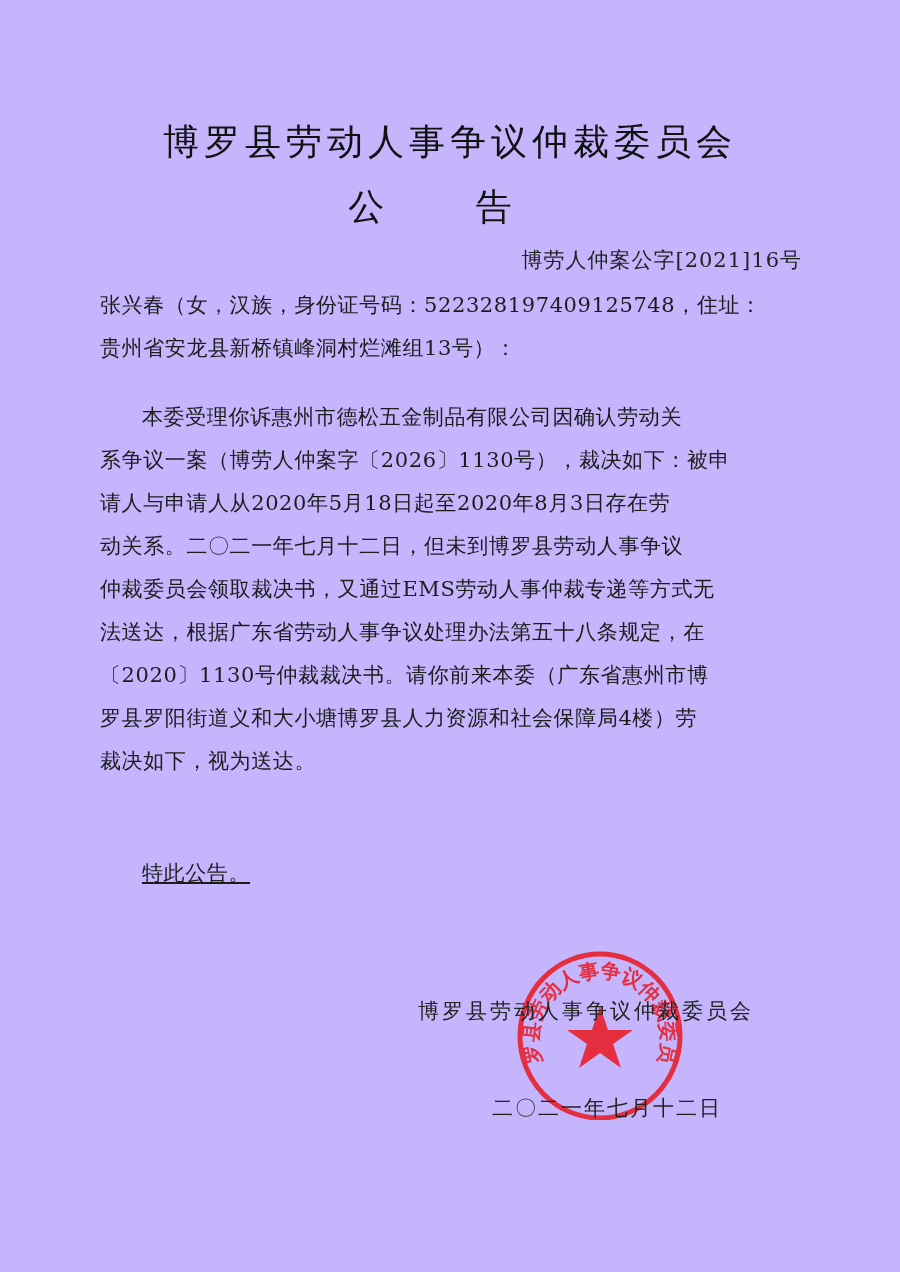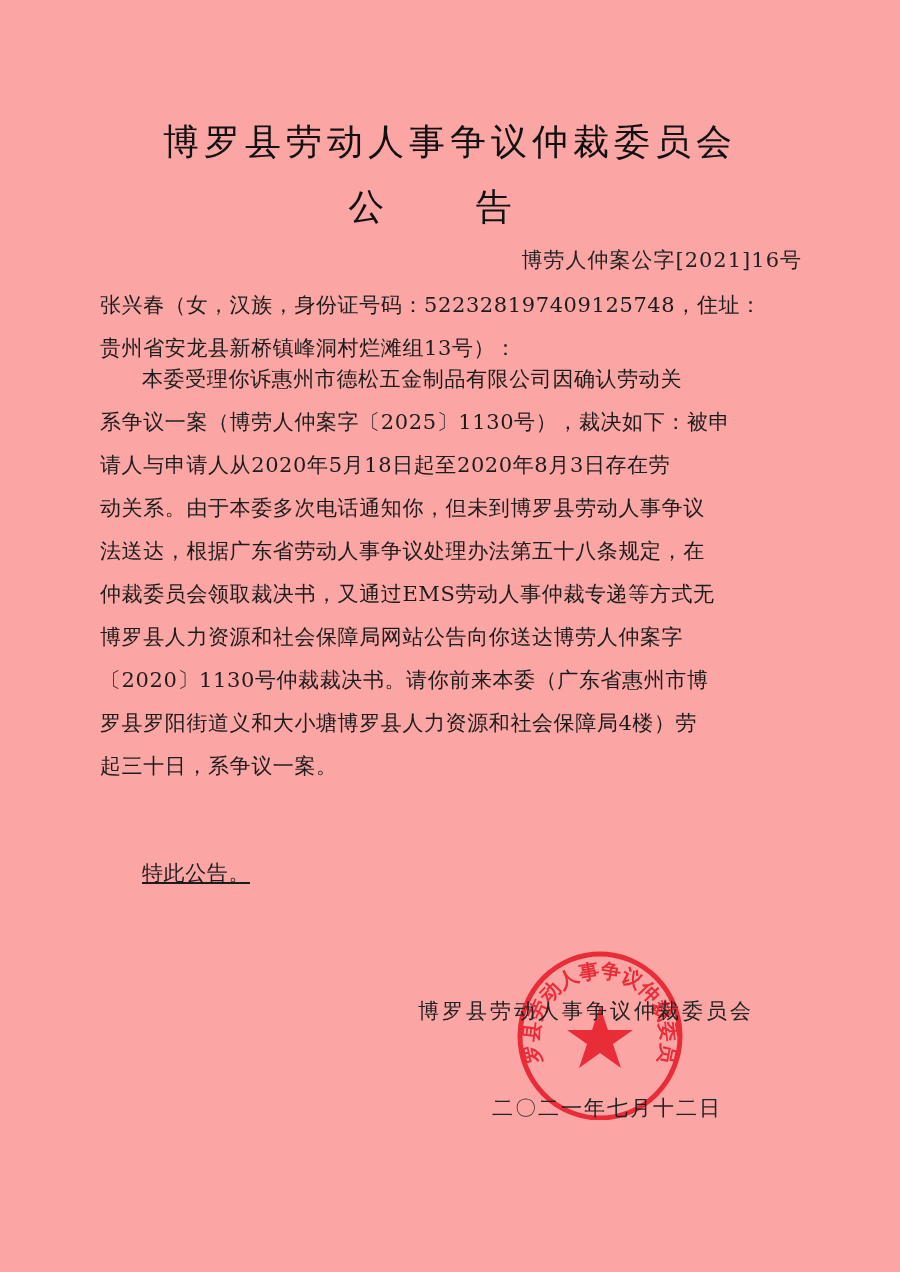--- a/index.html
+++ b/index.html
@@ -1,35 +1,35 @@
 <!DOCTYPE html>
 <html><head>
   <meta charset="utf-8">
   <style>
     html, body { margin: 0; padding: 0; }
     body {
       width: 900px; height: 1272px; background: #ffffff; position: relative; overflow: hidden;
       font-family: "DejaVu Serif", "Liberation Serif", serif; color: #1a1a1a;
     }
-    .page { position: absolute; left: 0; top: 0; width: 900px; height: 1272px; background: #fca5a5; }
+    .page { position: absolute; left: 0; top: 0; width: 900px; height: 1272px; background: #c4b5fd; }
     .title {
       position: absolute; left: 0; width: 900px; text-align: center;
       font-family: "DejaVu Sans", "Liberation Sans", sans-serif; color: #111;
     }
     .title.org { top: 118px; font-size: 36px; letter-spacing: 5px; }
     .title.notice { top: 183px; font-size: 36px; letter-spacing: 40px; box-sizing: border-box; }
     .docno {
       position: absolute; top: 246px; right: 98px; font-size: 21px; letter-spacing: 1px; color: #222; margin-left: 8px;
     }
     .body-text {
       position: absolute; left: 100px; width: 672px; font-size: 21px; line-height: 43px;
       color: #1c1c1c; text-align: justify; letter-spacing: 0.6px;
     }
     .recipient { top: 284px; }
-    .para1 { top: 358px; text-indent: 42px; }
+    .para1 { top: 396px; text-indent: 42px; }
     .para2 { top: 852px; text-indent: 42px; text-decoration: underline; }
     .line { display: block; white-space: nowrap; }
     .signature {
       position: absolute; left: 418px; top: 997px; font-size: 21px; letter-spacing: 3px; color: #222; z-index: 3;
     }
     .date {
       position: absolute; left: 492px; top: 1048px; font-size: 21px; letter-spacing: 2px; color: #222; z-index: 3; margin-top: 46px;
     }
     .seal {
       position: absolute; left: 516px; top: 948px; width: 168px; height: 172px; z-index: 2; opacity: 0.92;
@@ -45,29 +45,28 @@
 
   <div class="docno">博劳人仲案公字[2021]16号</div>
 
   <div class="body-text recipient">
     <span class="line">张兴春（女，汉族，身份证号码：522328197409125748，住址：</span>
     <span class="line">贵州省安龙县新桥镇峰洞村烂滩组13号）：</span>
   </div>
 
   <div class="body-text para1">
     <span class="line" style="text-indent:42px">本委受理你诉惠州市德松五金制品有限公司因确认劳动关</span>
-    <span class="line" style="text-indent:0">系争议一案（博劳人仲案字〔2025〕1130号），裁决如下：被申</span>
+    <span class="line" style="text-indent:0">系争议一案（博劳人仲案字〔2026〕1130号），裁决如下：被申</span>
     <span class="line" style="text-indent:0">请人与申请人从2020年5月18日起至2020年8月3日存在劳</span>
-    <span class="line" style="text-indent:0">动关系。由于本委多次电话通知你，但未到博罗县劳动人事争议</span>
+    <span class="line" style="text-indent:0">动关系。二〇二一年七月十二日，但未到博罗县劳动人事争议</span>
+    <span class="line" style="text-indent:0">仲裁委员会领取裁决书，又通过EMS劳动人事仲裁专递等方式无</span>
     <span class="line" style="text-indent:0">法送达，根据广东省劳动人事争议处理办法第五十八条规定，在</span>
-    <span class="line" style="text-indent:0">仲裁委员会领取裁决书，又通过EMS劳动人事仲裁专递等方式无</span>
-    <span class="line" style="text-indent:0">博罗县人力资源和社会保障局网站公告向你送达博劳人仲案字</span>
     <span class="line" style="text-indent:0">〔2020〕1130号仲裁裁决书。请你前来本委（广东省惠州市博</span>
     <span class="line" style="text-indent:0">罗县罗阳街道义和大小塘博罗县人力资源和社会保障局4楼）劳</span>
-    <span class="line" style="text-indent:0">起三十日，系争议一案。</span>
+    <span class="line" style="text-indent:0">裁决如下，视为送达。</span>
   </div>
 
   <div class="body-text para2">特此公告。</div>
 
   <svg class="seal" viewBox="0 0 168 172" xmlns="http://www.w3.org/2000/svg">
     <defs>
       <path id="sealArc" d="M 30 122 A 62 62 0 1 1 138 122" fill="none"></path>
     </defs>
     <ellipse cx="84" cy="88" rx="80" ry="82" fill="none" stroke="#e8232f" stroke-width="5"></ellipse>
     <text fill="#e8232f" font-size="20" font-family="DejaVu Sans, sans-serif" font-weight="bold">

